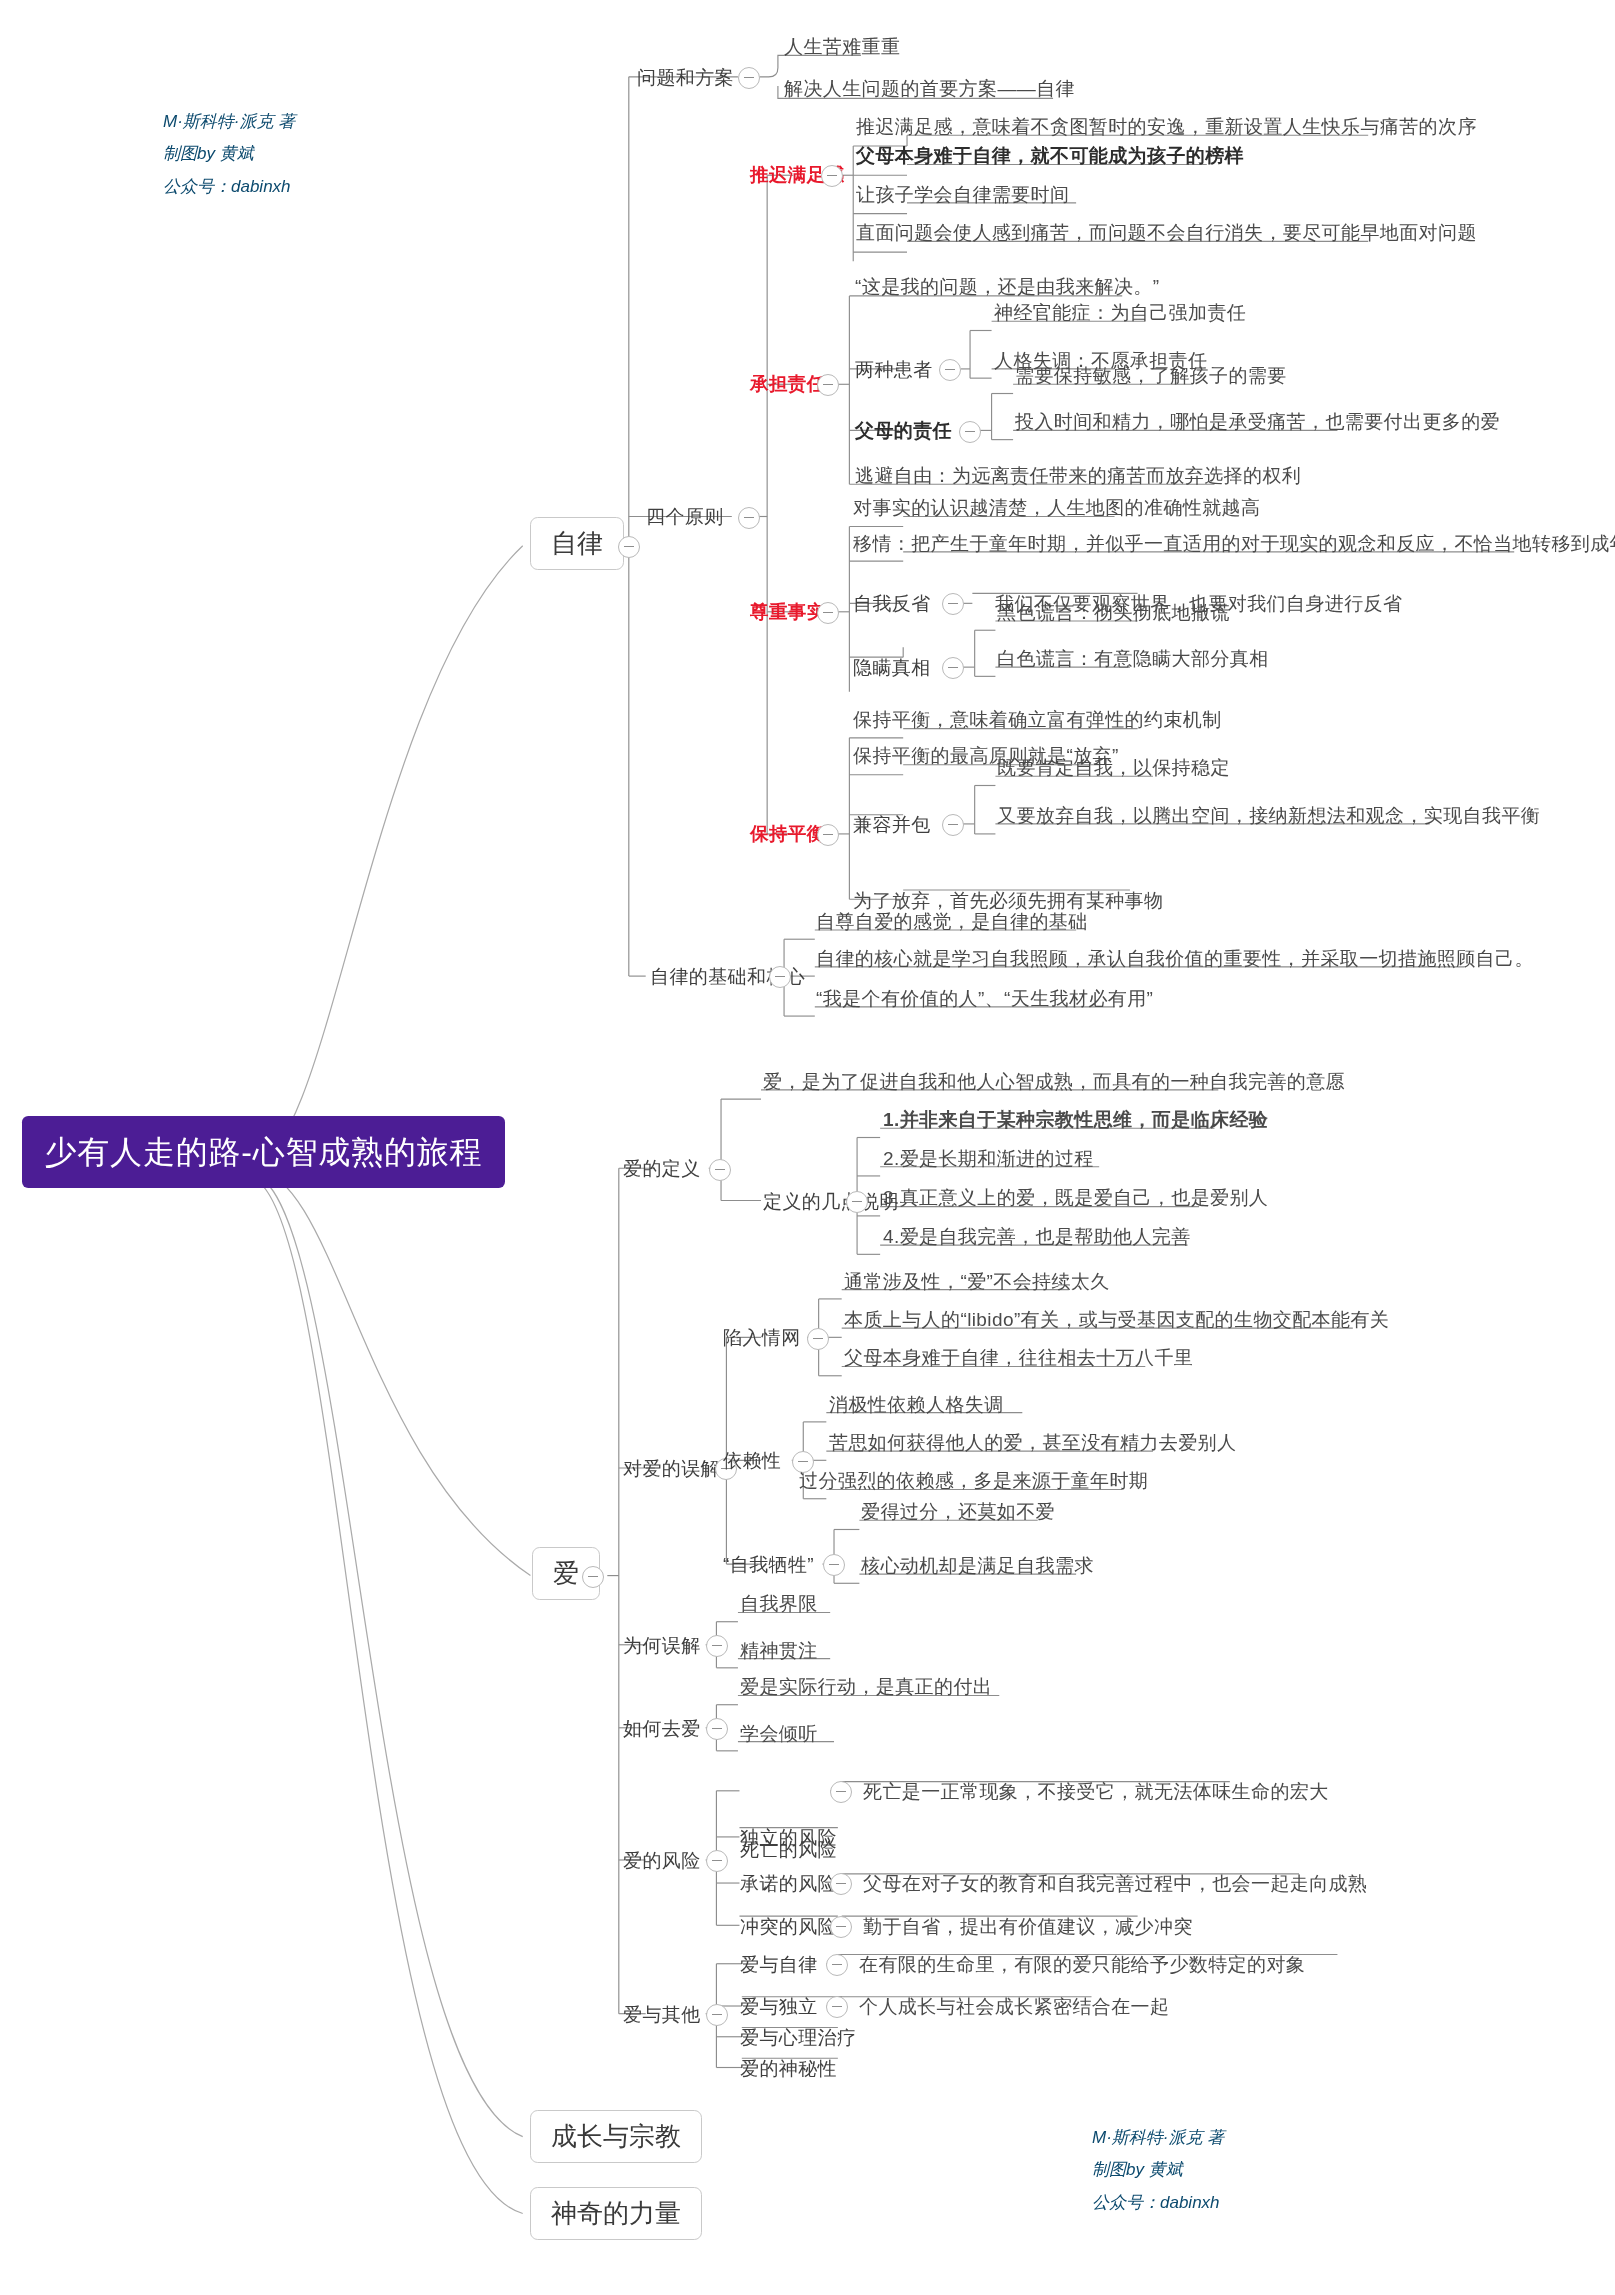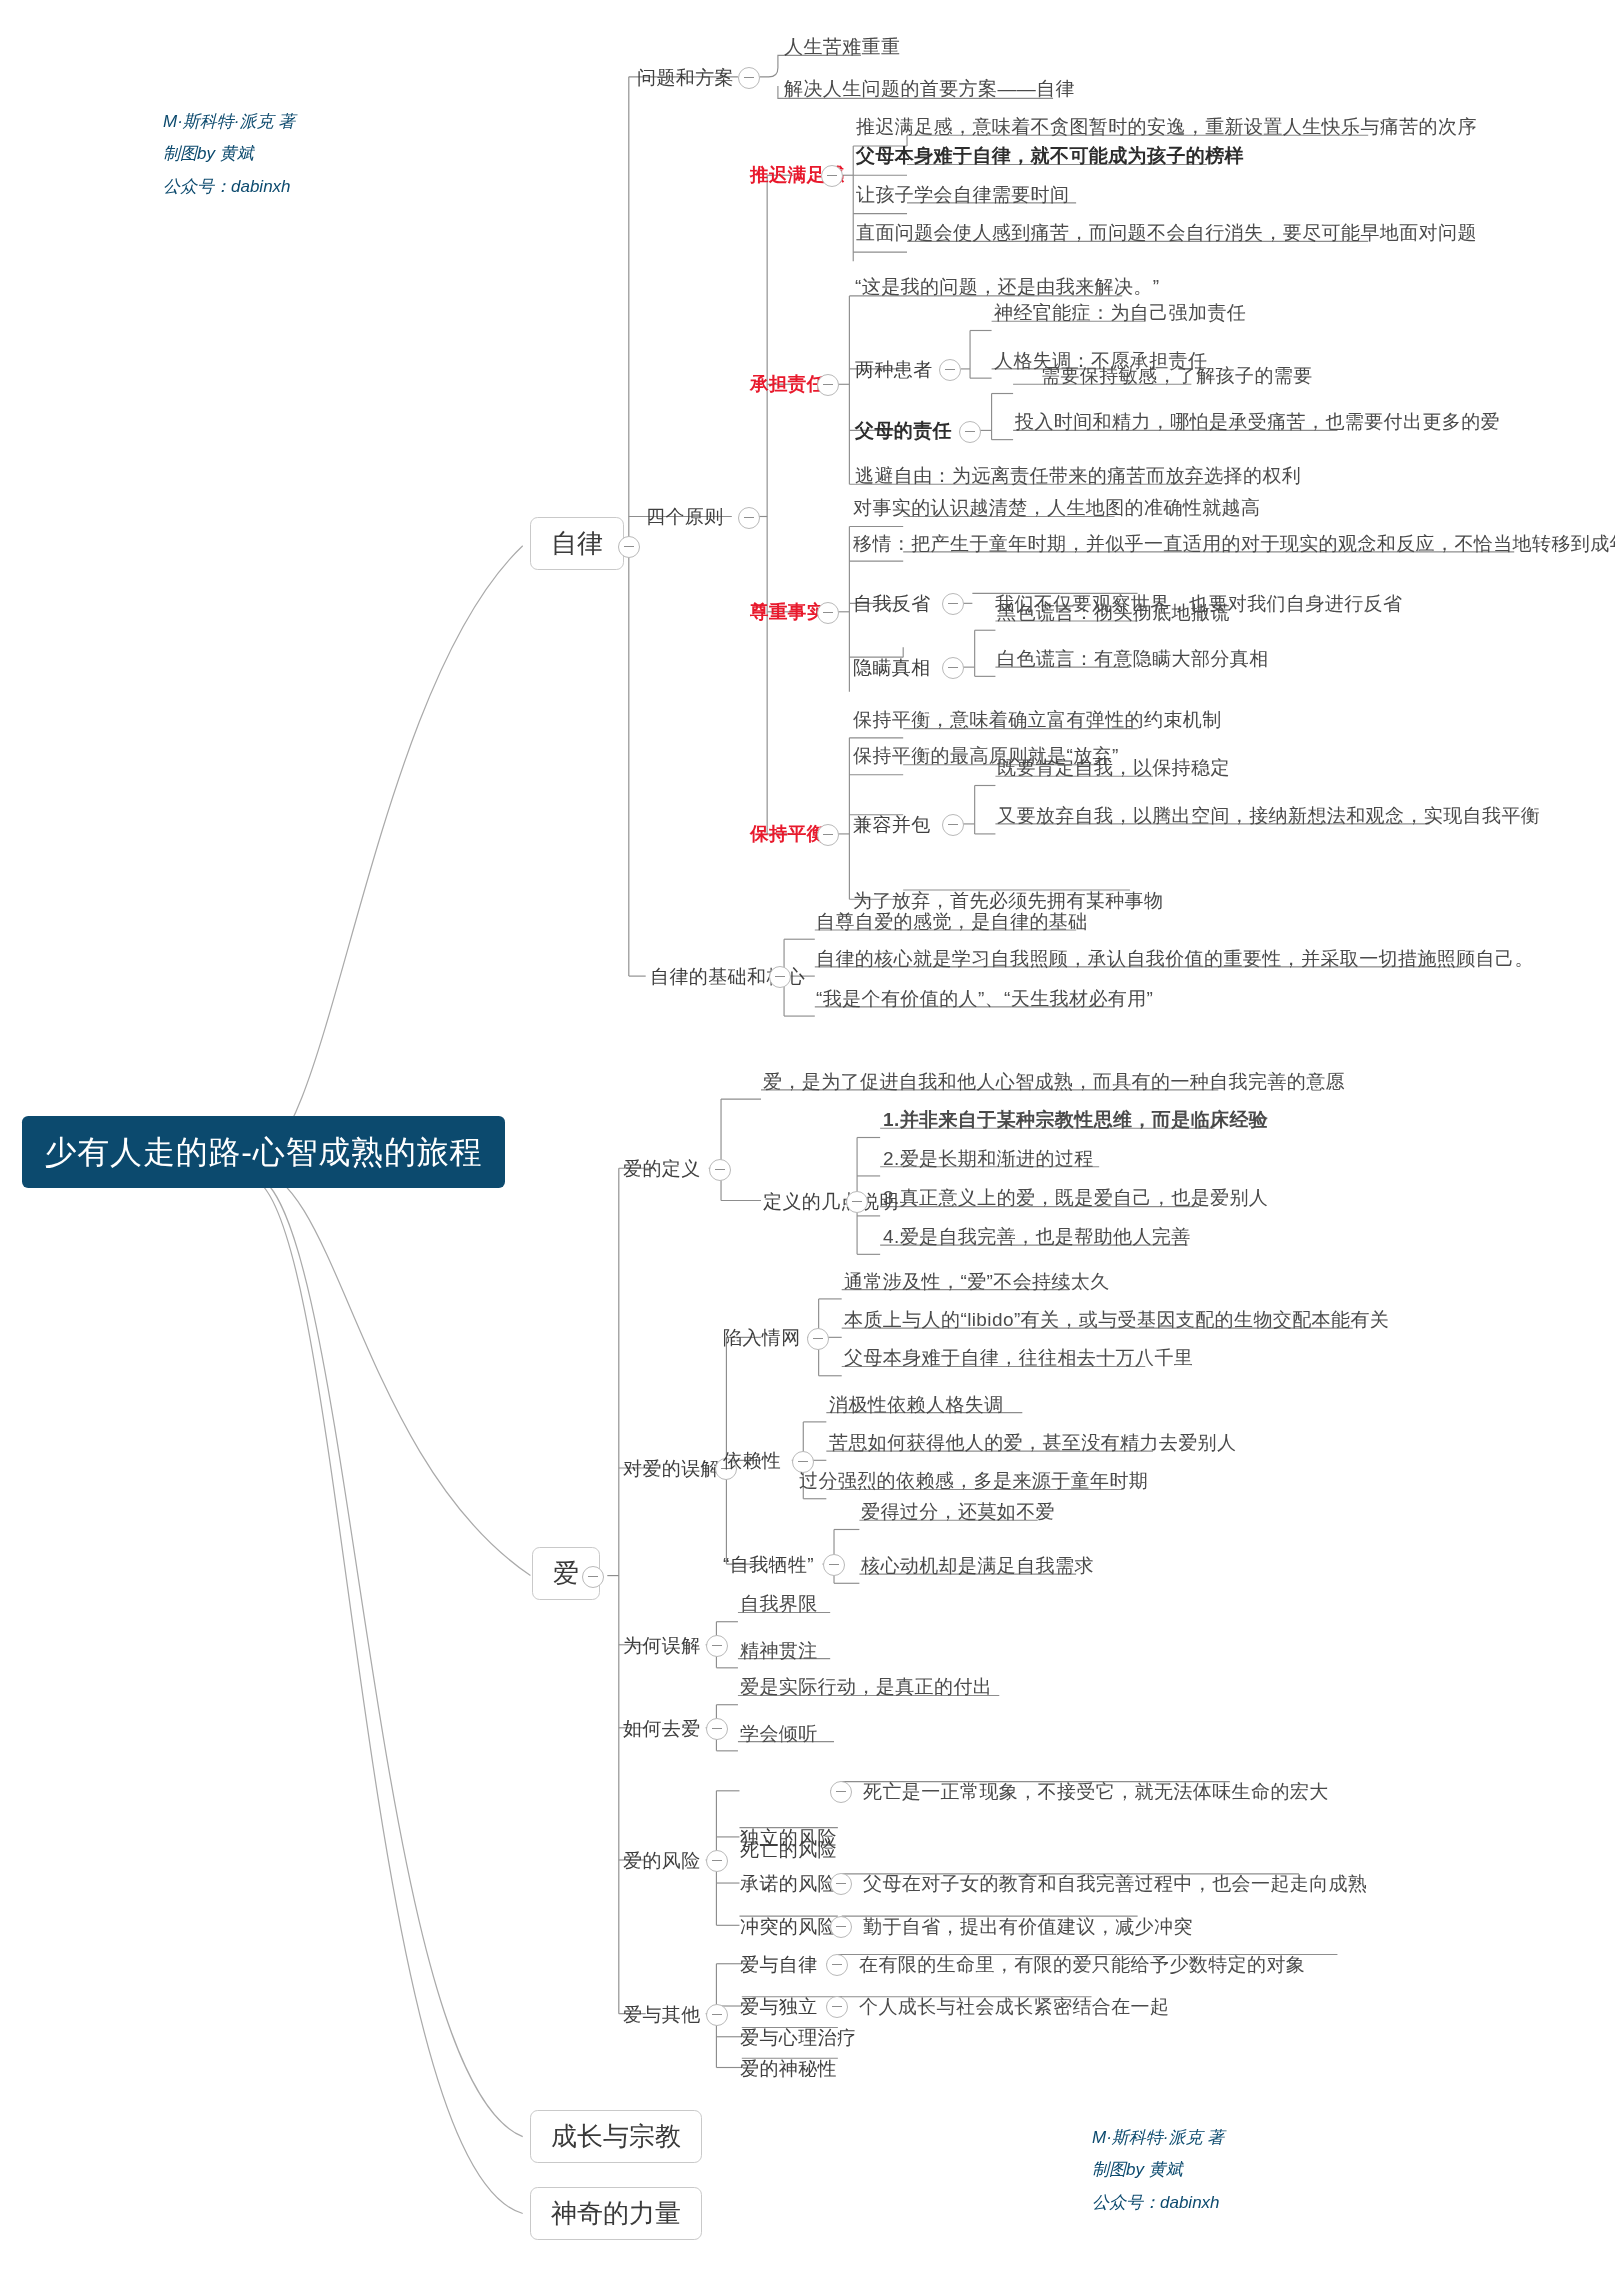--- a/index.html
+++ b/index.html
@@ -9,21 +9,21 @@
   .node{position:absolute;white-space:nowrap;line-height:1;}
   
   .tnode{font-size:19px;color:#4a4a4a;letter-spacing:0.4px;}
   .tnode.bold{font-weight:bold;color:#2d2d2d;}
   .tnode.red{color:#e8192c;font-weight:bold;font-size:18.5px;}
   .tnode.mid{color:#3f3f3f;}
   
   .boxnode{border:0.8px solid #c9c9c9;border-radius:7.7px;background:#fff;
            font-size:26px;color:#3a3a3a;padding:12.3px 20px;}
   
-  .root{background:#0c4a6e;border-radius:6.2px;color:#fff;font-size:32px;
+  .root{background:#4c1d95;border-radius:6.2px;color:#fff;font-size:32px;
         padding:20px 23px;letter-spacing:0.8px;}
   
   .toggle{position:absolute;width:20px;height:20px;border:0.8px solid #b9b9b9;
           border-radius:50%;background:#fff;}
   .toggle::after{content:"";position:absolute;left:4.6px;top:9.2px;width:10px;height:0.8px;
                  background:#8e8e8e;}
   
   .credit{position:absolute;color:#0c4a6e;font-style:italic;font-size:17px;line-height:1.9;}
 </style>
 </head>
@@ -317,21 +317,21 @@
   <div class="toggle" style="left:817px; top:374px;"></div>
   <div class="node tnode" style="left:855px; top:277px;">“这是我的问题，还是由我来解决。”</div>
 
   <div class="node tnode mid" style="left:855px; top:360px;">两种患者</div>
   <div class="toggle" style="left:939px; top:359px;"></div>
   <div class="node tnode" style="left:994px; top:303px;">神经官能症：为自己强加责任</div>
   <div class="node tnode" style="left:994px; top:351px;">人格失调：不愿承担责任</div>
 
   <div class="node tnode bold" style="left:855px; top:421px;">父母的责任</div>
   <div class="toggle" style="left:959px; top:421px;"></div>
-  <div class="node tnode" style="left:1015px; top:366px;margin-left:26px;">需要保持敏感，了解孩子的需要</div>
+  <div class="node tnode" style="left:1015px; top:366px;">需要保持敏感，了解孩子的需要</div>
   <div class="node tnode" style="left:1015px; top:412px;">投入时间和精力，哪怕是承受痛苦，也需要付出更多的爱</div>
 
   <div class="node tnode" style="left:855px; top:466px;">逃避自由：为远离责任带来的痛苦而放弃选择的权利</div>
 
   <div class="node tnode red" style="left:750px; top:603px;">尊重事实</div>
   <div class="toggle" style="left:817px; top:602px;"></div>
   <div class="node tnode" style="left:853px; top:498px;">对事实的认识越清楚，人生地图的准确性就越高</div>
   <div class="node tnode" style="left:853px; top:534px;">移情：把产生于童年时期，并似乎一直适用的对于现实的观念和反应，不恰当地转移到成年人的世界里</div>
 
   <div class="node tnode mid" style="left:853px; top:594px;">自我反省</div>

